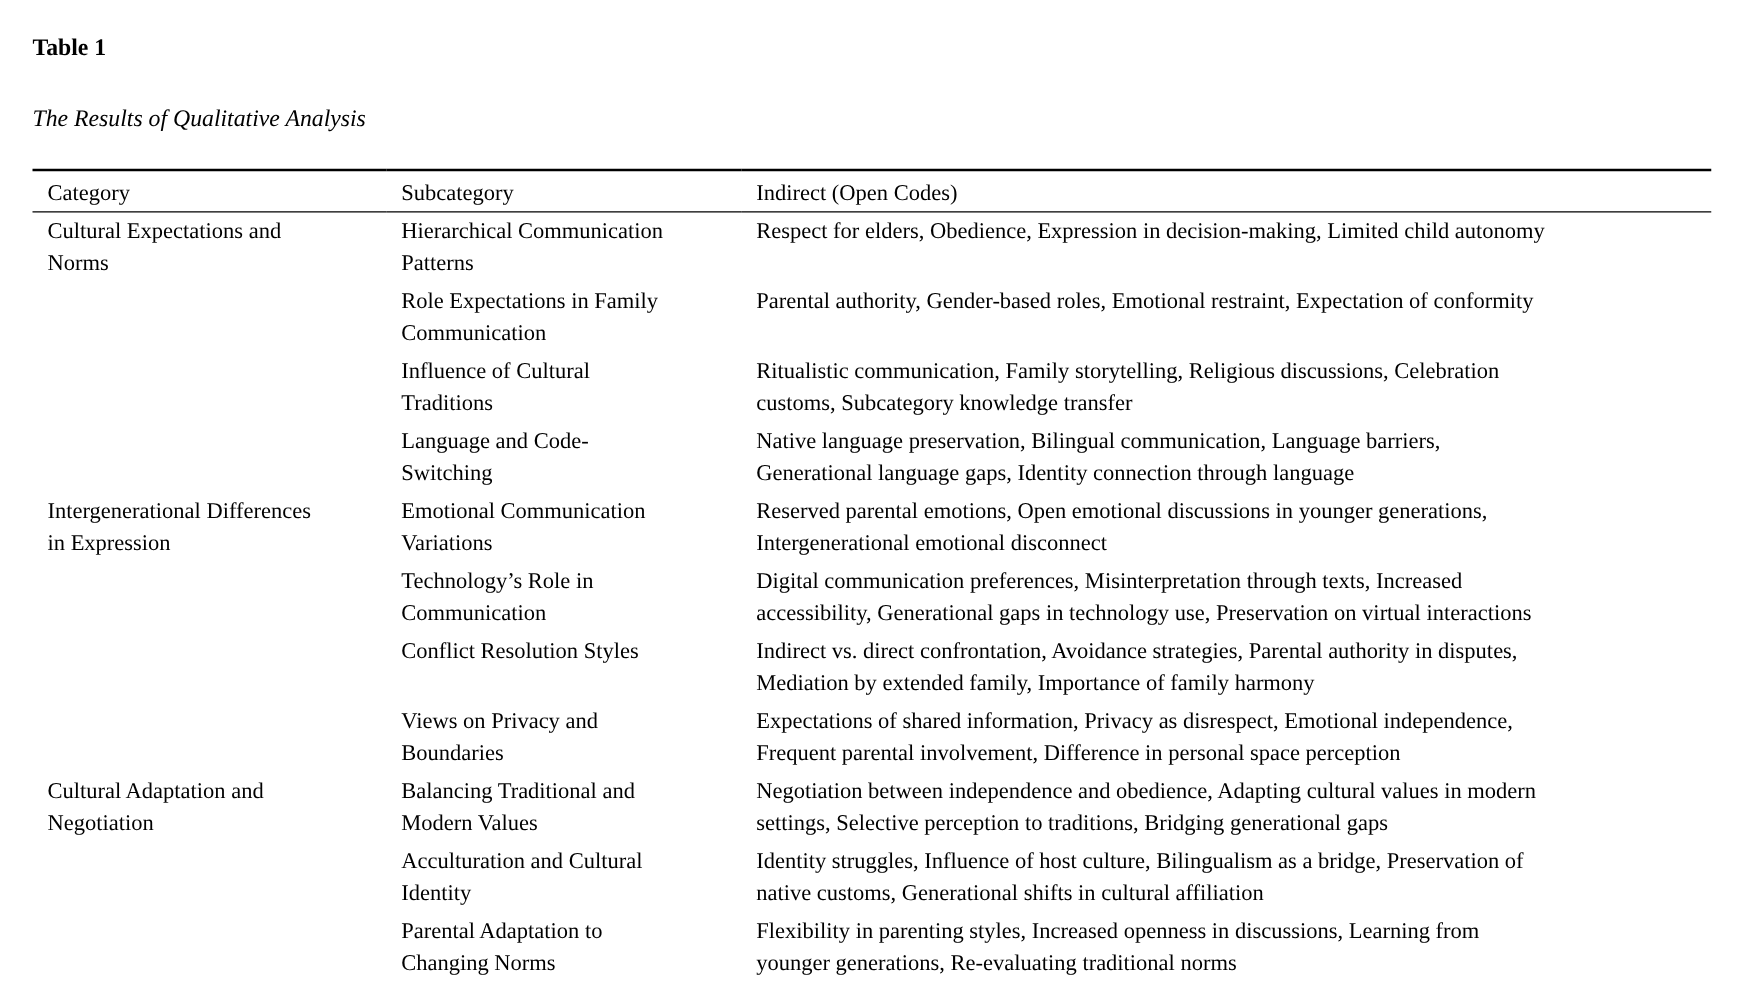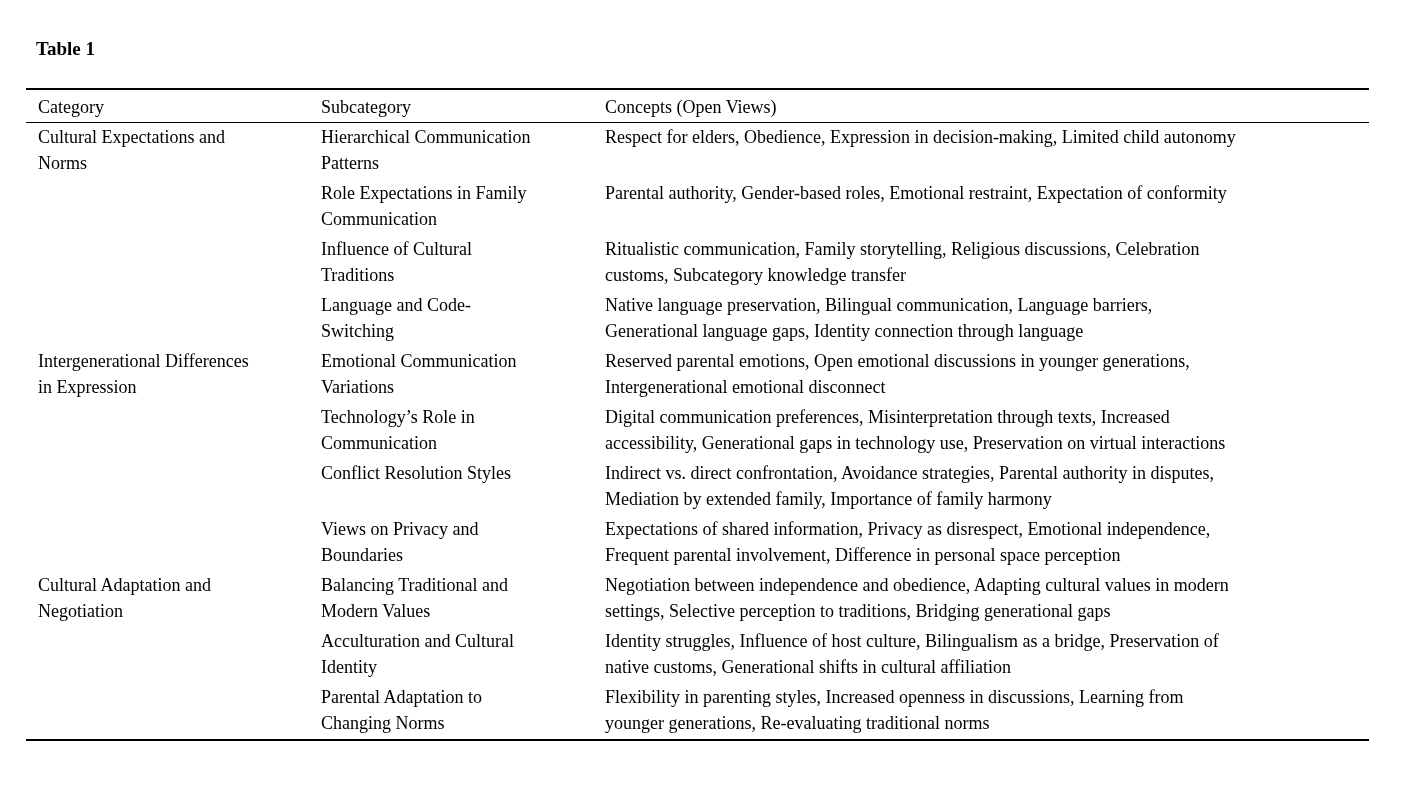--- a/index.html
+++ b/index.html
@@ -11,21 +11,21 @@
     width: 1410px;
     height: 785px;
     overflow: hidden;
     font-family: "Liberation Serif", "DejaVu Serif", serif;
     color: #000000;
   }
   .page {
     padding: 28px 42px 0 26px;
   }
   .table-label {
-    margin: 10px;
+    margin: 0;
     font-size: 19px;
     font-weight: bold;
     line-height: 22px;
   }
   .table-caption {
     margin: 35px 0 0 0;
     font-size: 19px;
     font-style: italic;
     line-height: 22px;
   }
@@ -56,32 +56,33 @@
     line-height: 24px;
     white-space: nowrap;
     font-family: Liberation Serif, serif;
   }
 </style>
 </head>
 <body>
 
 <div class="page">
   <p class="table-label">Table 1</p>
+  <p class="table-caption">The Results of Qualitative Analysis</p>
 
   <table class="results">
     <colgroup>
       <col class="c1">
         <col class="c2">
         <col class="c3">
     </colgroup>
     <thead>
       <tr>
         <th>Category</th>
         <th>Subcategory</th>
-        <th>Concepts (Open Views)</th>
+        <th>Indirect (Open Codes)</th>
       </tr>
     </thead>
     <tbody id="table-body">
         <tr>
           <td rowspan="4">Cultural Expectations and
 Norms</td>
           <td>Hierarchical Communication
 Patterns</td>
           <td>Respect for elders, Obedience, Expression in decision-making, Limited child autonomy</td>
         </tr>

